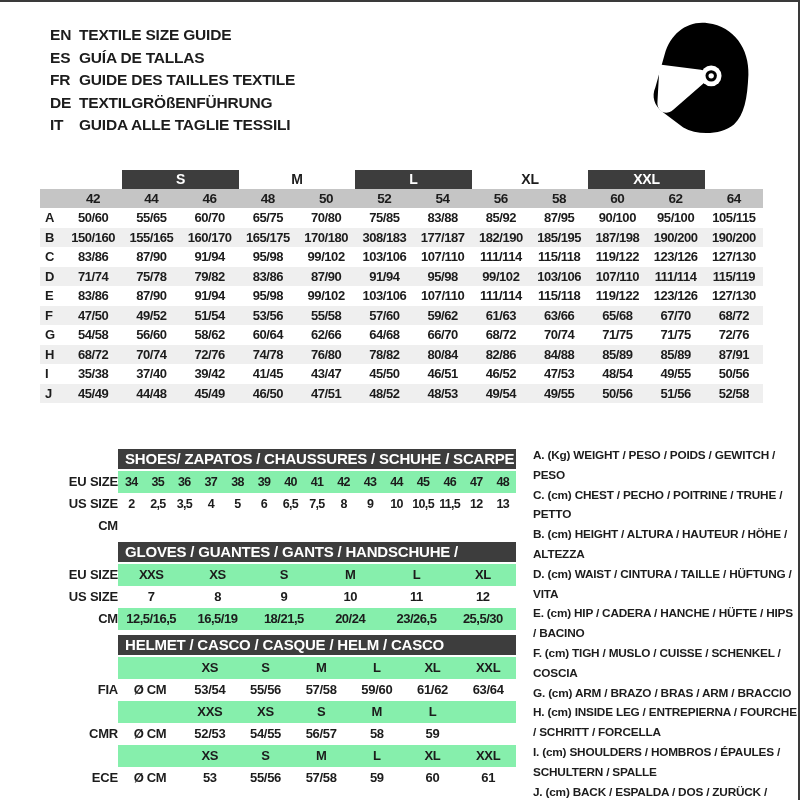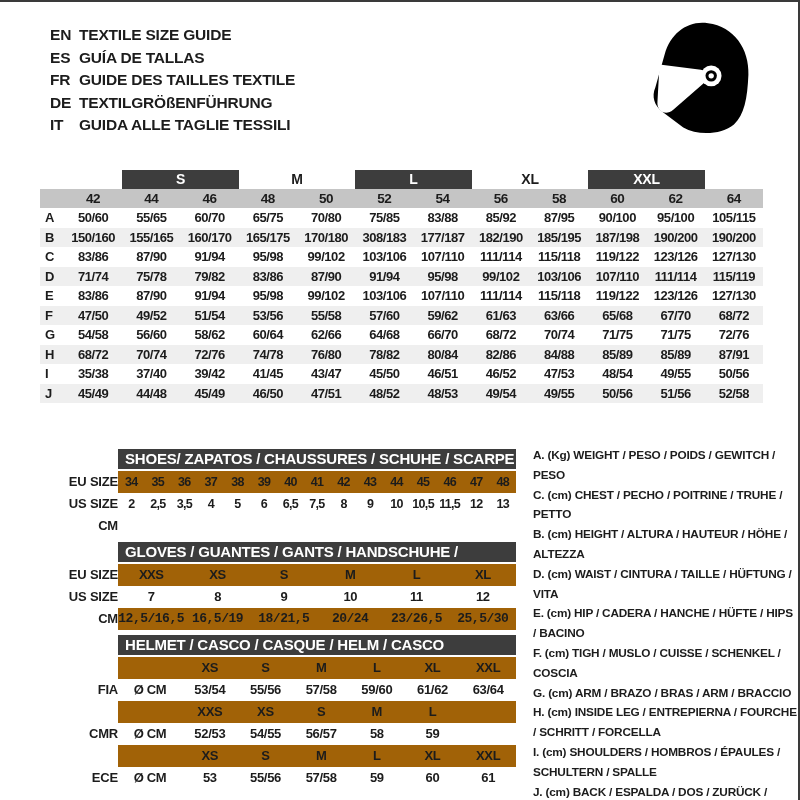--- a/index.html
+++ b/index.html
@@ -27,21 +27,21 @@
   .mt-data.stripe{background:#efefef}
   .mt-letter{text-align:left;padding-left:5px;letter-spacing:0}
 
   
   .bt{position:absolute;left:40px;width:476px;font-size:13px}
   .bt-row{display:flex;height:22px;line-height:22px}
   .bt-row.header{height:20px;line-height:20px;margin-bottom:2px}
   .bt-label{width:78px;flex:none;text-align:right;letter-spacing:-0.2px}
   .bt-header{flex:1;background:#3d3d3d;color:#ffffff;text-align:left;padding-left:7px;font-size:15px;letter-spacing:-0.2px}
   .bt-cells{flex:1;display:grid;text-align:center}
-  .bt-cells.stripe{background:#a16207}
+  .bt-cells.stripe{background:#86efac}
   .bt-cell{white-space:nowrap}
   #shoes-table{top:447px}
   #shoes-table .bt-cell{font-size:12.5px;letter-spacing:-0.7px}
   #gloves-table{top:540px}
   #gloves-table .bt-cell{letter-spacing:-0.5px}
   #helmet-table{top:633px}
   #helmet-table .bt-cell{letter-spacing:-0.3px}
 
   
   .legend{position:absolute;left:533px;top:444px;width:266px;font-size:11.8px;line-height:19.8px;letter-spacing:-0.2px}
@@ -332,21 +332,21 @@
           <div class="bt-cell">7</div>
           <div class="bt-cell">8</div>
           <div class="bt-cell">9</div>
           <div class="bt-cell">10</div>
           <div class="bt-cell">11</div>
           <div class="bt-cell">12</div>
         </div>
       </div>
       <div class="bt-row">
         <div class="bt-label">CM</div>
-        <div class="bt-cells stripe" style="grid-template-columns: repeat(6, 1fr); font-family: Liberation Mono, monospace;">
+        <div class="bt-cells stripe" style="grid-template-columns: repeat(6, 1fr);">
           <div class="bt-cell">12,5/16,5</div>
           <div class="bt-cell">16,5/19</div>
           <div class="bt-cell">18/21,5</div>
           <div class="bt-cell">20/24</div>
           <div class="bt-cell">23/26,5</div>
           <div class="bt-cell">25,5/30</div>
         </div>
       </div>
     </div>
   <div class="bt" id="helmet-table">

